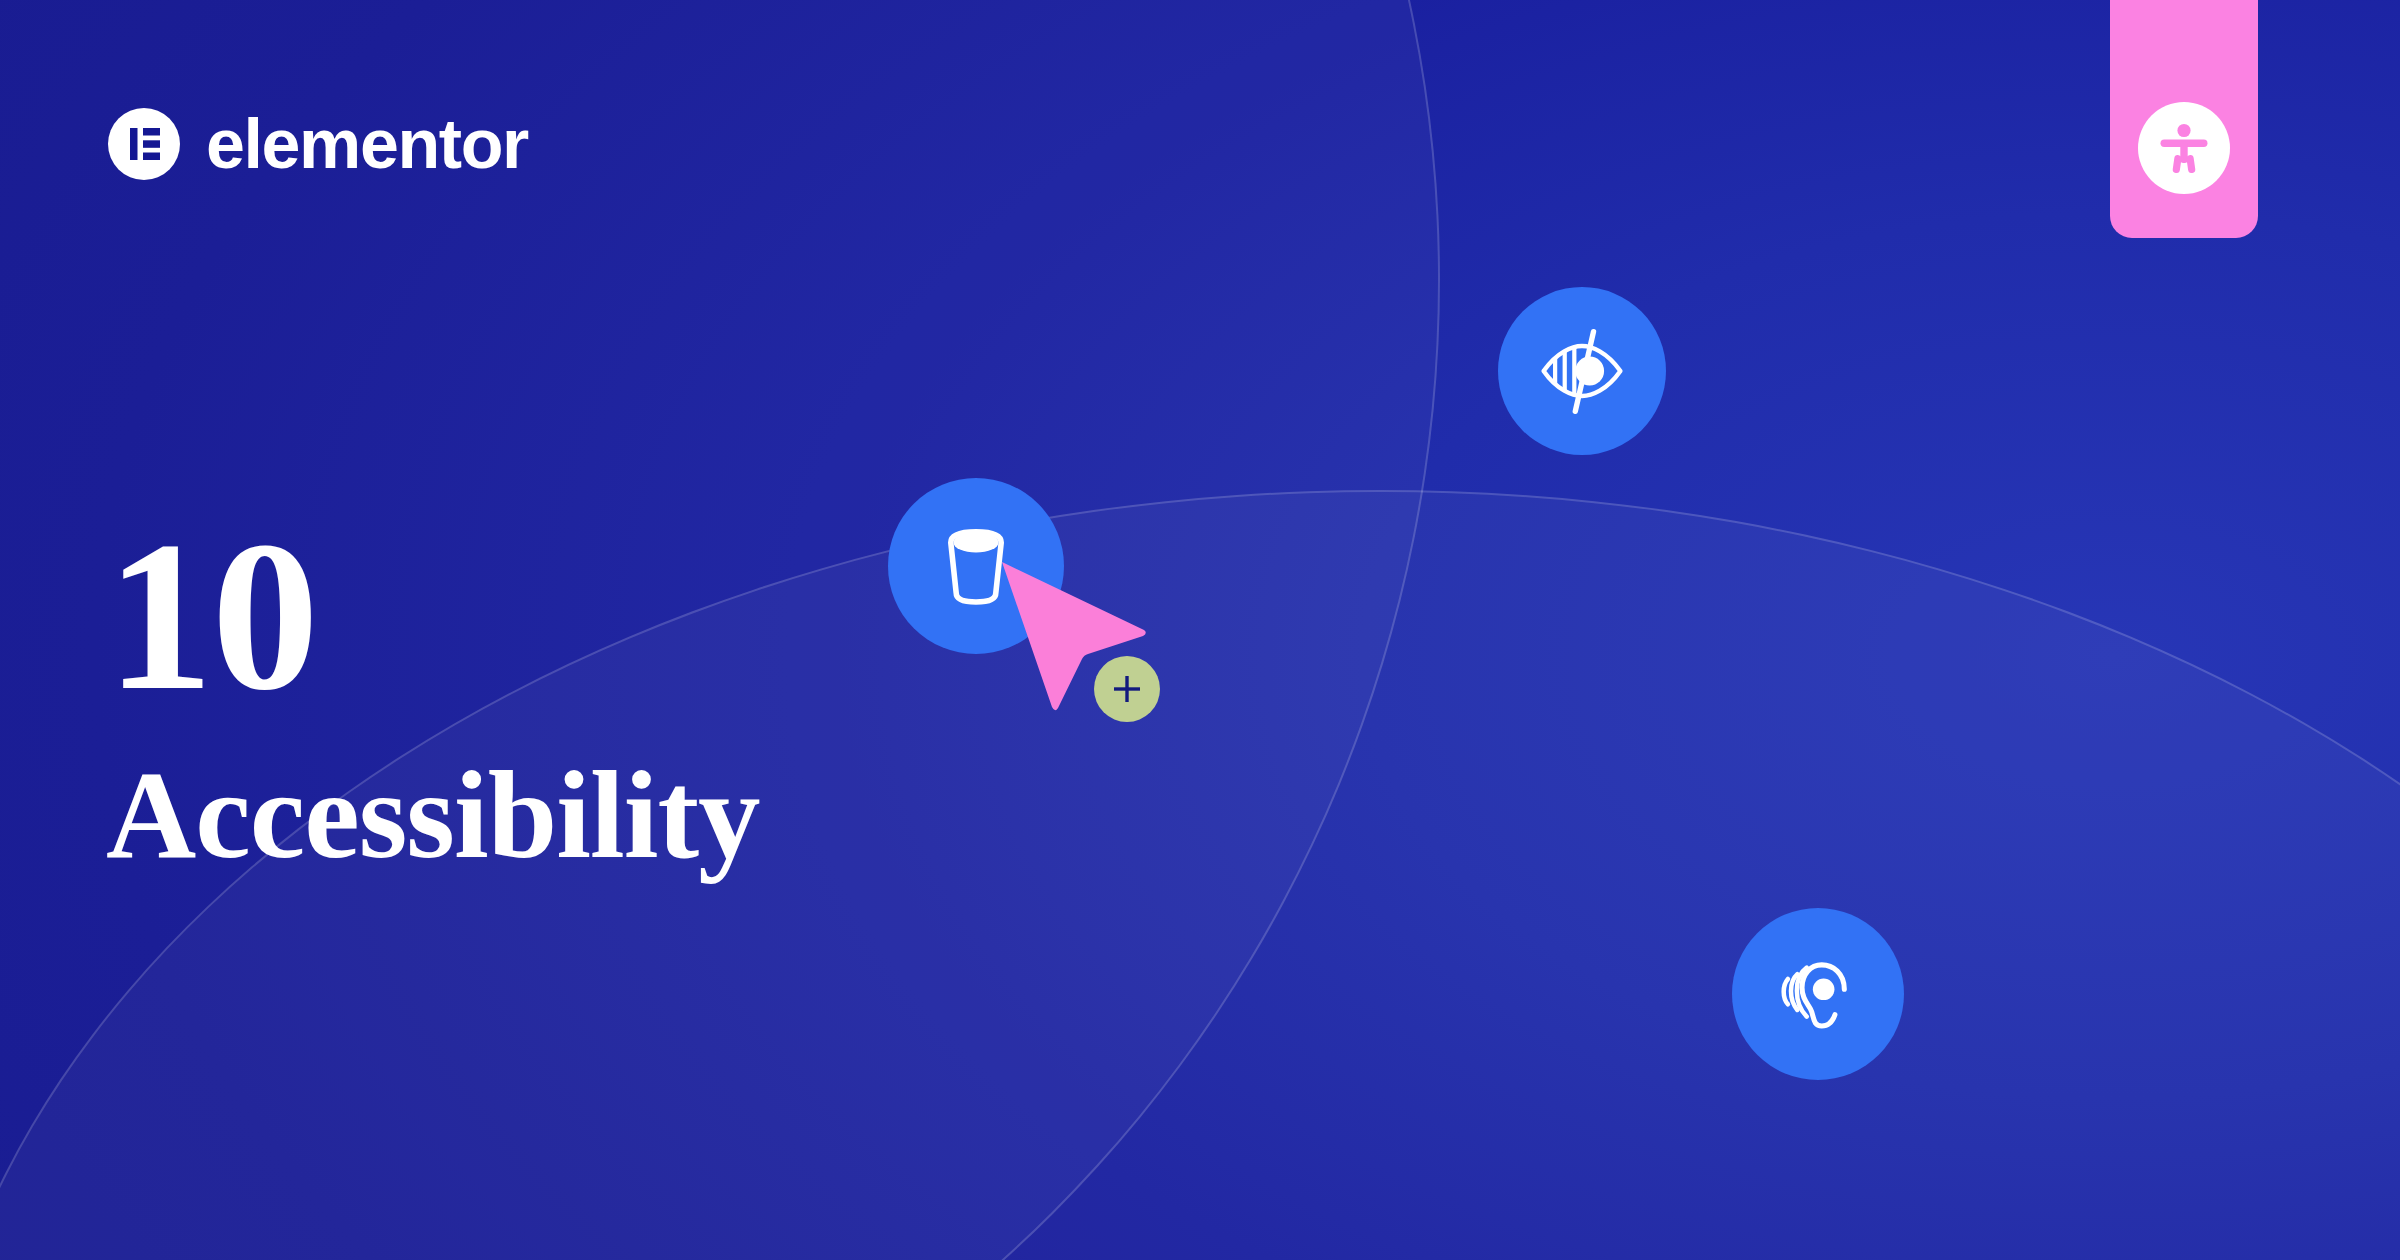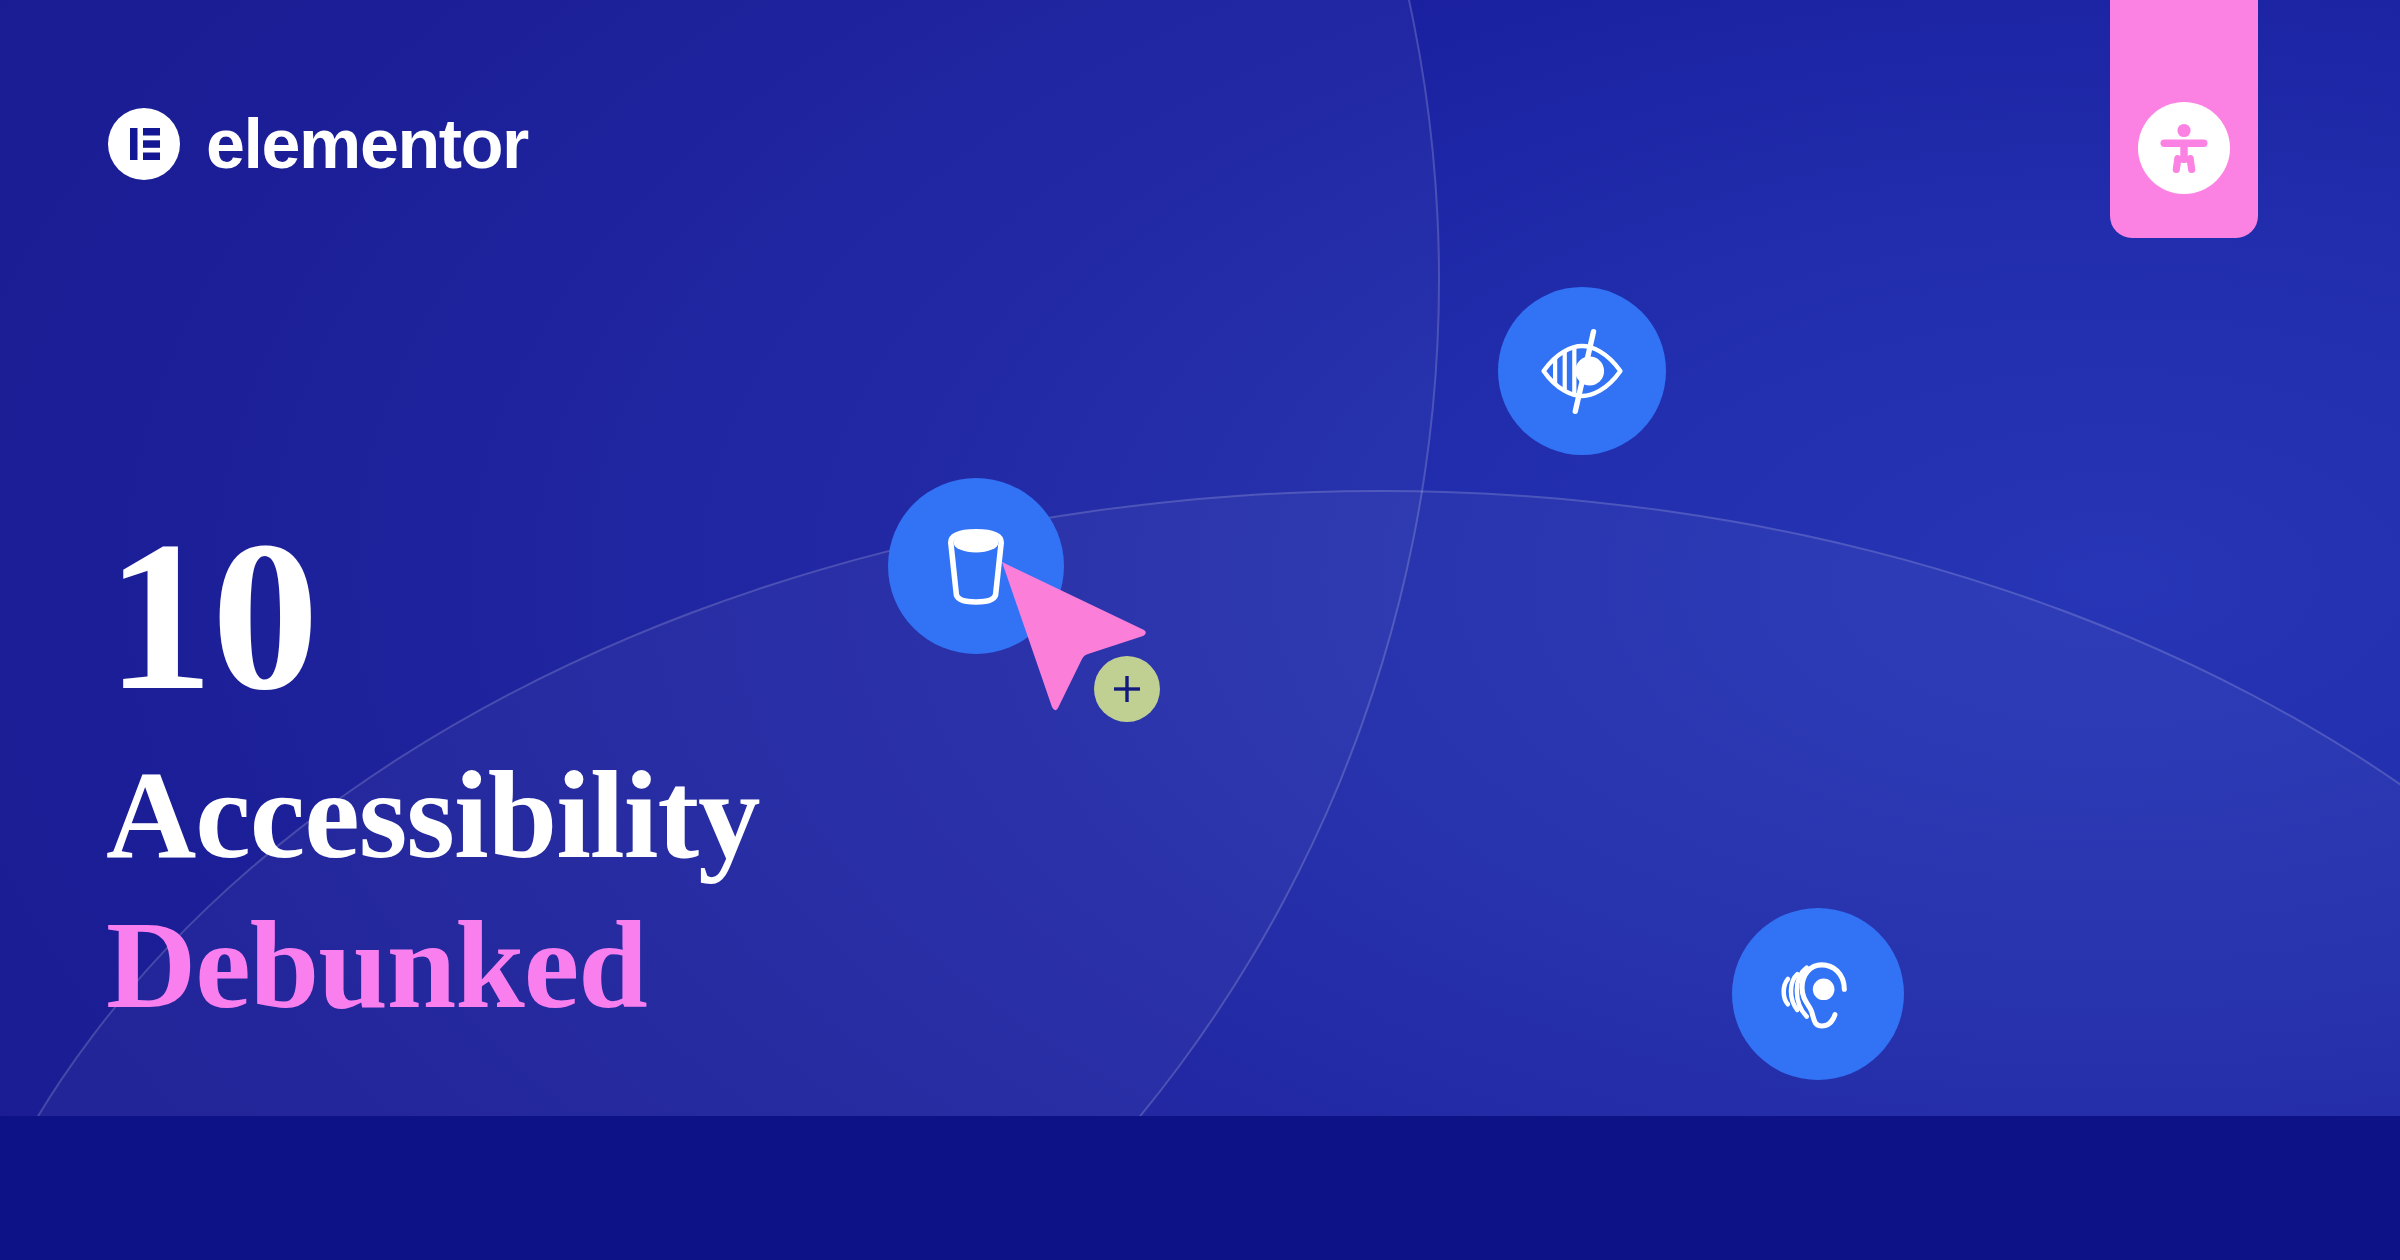--- a/index.html
+++ b/index.html
@@ -6,21 +6,21 @@
   * { margin:0; padding:0; box-sizing:border-box; }
   html, body {
     width:2400px; height:1260px;
     overflow:hidden;
     background:#0e1287;
     font-family:"Liberation Sans", sans-serif;
   }
 
   #banner {
     position:relative;
-    width:2400px; height:1116px;
+    width:2400px; height:1260px;
     overflow:hidden;
     background:
       radial-gradient(120% 135% at 88% 52%, #2736b6 0%, #202cab 26%, #1a20a0 46%, #141793 70%, #10138a 100%);
   }
 
   
   .bg-circle {
     position:absolute;
     border-radius:50%;
     pointer-events:none;
@@ -157,21 +157,20 @@
         <rect x="35" y="44.5" width="17" height="7.5" fill="#141793"></rect>
       </svg>
     </span>
     <span id="logo-wordmark">elementor</span>
   </div>
 
   <div id="headline-block">
     <div id="headline-number">10</div>
     <div id="headline-lines">
       <div class="headline-line" id="headline-line-1">Accessibility</div>
-      <div class="headline-line" id="headline-line-3">Debunked</div>
     </div>
   </div>
 
   <div id="accessibility-tab">
     <span id="accessibility-tab-icon-wrap">
       <svg viewBox="0 0 64 64" width="64" height="64" aria-hidden="true">
         <circle cx="32" cy="14.5" r="6.6" fill="#fb82e2"></circle>
         <rect x="8.5" y="23.5" width="47" height="7.4" rx="3.7" fill="#fb82e2"></rect>
         <rect x="28.3" y="26" width="7.4" height="21" rx="3" fill="#fb82e2"></rect>
         <rect x="21.5" y="39" width="7.2" height="18" rx="3.4" fill="#fb82e2" transform="rotate(8 25 48)"></rect>

